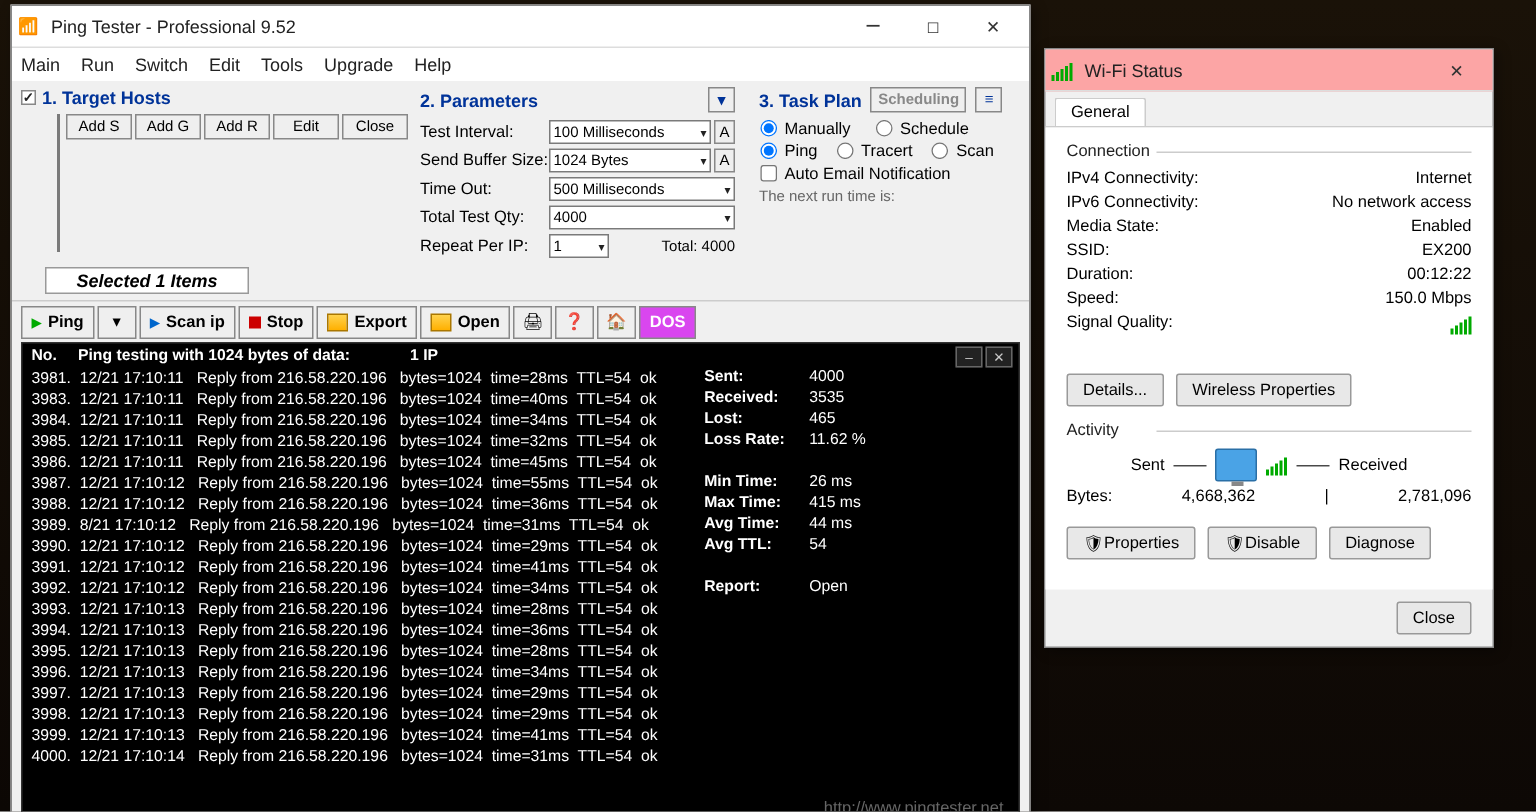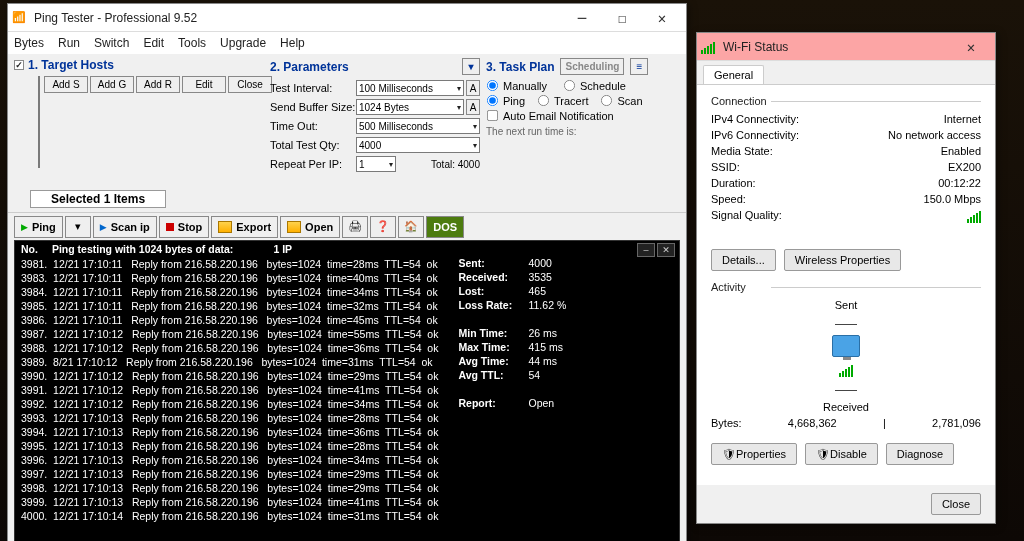--- a/index.html
+++ b/index.html
@@ -5,21 +5,21 @@
 * { box-sizing: border-box; margin: 0; padding: 0; font-family: "Segoe UI", Tahoma, sans-serif; }
 body { background: linear-gradient(to bottom,#1a1208 0%,#0d0805 100%); width:1024px; height:541px; overflow:hidden; position:relative; font-size:11px; }
 .win { position:absolute; background:#f0f0f0; border:1px solid #888; box-shadow:2px 2px 8px rgba(0,0,0,.4); }
 .titlebar { height:28px; display:flex; align-items:center; padding:0 4px; background:#fff; border-bottom:1px solid #ddd; }
 .titlebar .ticon { width:16px; height:16px; margin-right:6px; display:flex; align-items:center; }
 .titlebar .ttxt { flex:1; font-size:12px; color:#222; }
 .winbtns { display:flex; }
 .winbtns div { width:40px; height:24px; display:flex; align-items:center; justify-content:center; font-size:14px; font-family:monospace; color:#333; }
 .menubar { height:22px; display:flex; align-items:center; padding:0 6px; gap:14px; background:#fff; font-size:12px; color:#222; }
 .menubar span { cursor:default; }
-.panels { display:flex; padding:4px 6px; gap:6px; background:#f0f0f0; }
+.panels { display:flex; padding:4px 6px; gap:16px; background:#f0f0f0; }
 .panel { }
 .panelhdr { font-weight:bold; color:#003399; font-size:12px; margin-bottom:4px; display:flex; align-items:center; }
 .target { width:250px; }
 .hostlist { height:92px; background:#fff; border:1px solid #7a7a7a; overflow:hidden; font-size:11px; position:relative; }
 .hostrow { display:flex; align-items:center; height:15px; padding:0 2px; }
 .hostrow input[type=checkbox]{ margin-right:4px; transform:scale(.85);}
 .hostrow.sel { background:#0a246a; color:#fff; }
 .targetside { display:flex;padding-left:24px; }
 .targetbtns { display:flex; flex-direction:row; gap:2px; margin-left:4px; }
 .smbtn { height:17px; min-width:44px; border:1px solid #888; background:#efefef; font-size:10px; display:flex; align-items:center; justify-content:center; padding:0 4px;}
@@ -38,21 +38,21 @@
 .tbtn.icon { width:26px; justify-content:center; padding:0; }
 .tbtn b { font-weight:bold; }
 .tri-g { color:#0a0; font-size:9px;}
 .tri-b { color:#06c; font-size:9px;}
 .sq-r { width:8px; height:8px; background:#c00; display:inline-block;}
 .console { position:relative; margin:0 6px 6px; background:#000; color:#fff; font-family:Consolas,monospace; font-size:10.5px; height:322px; border:1px solid #333; padding:2px 6px; overflow:hidden;}
 .console .chdr { font-weight:bold; display:flex; margin-bottom:2px;}
 .console .chdr .ipcount { margin-left:40px; }
 .console .cbtns { position:absolute; top:2px; right:4px; display:flex; gap:2px;}
 .console .cbtns div { width:18px; height:14px; border:1px solid #666; background:#222; text-align:center; font-size:9px; color:#ccc; line-height:12px;}
-.cbody { display:flex; gap:20px; }
+.cbody { display:flex; gap:31px; }
 .clines { }
 .cline { white-space:pre; line-height:14px; }
 .cstats { min-width:150px; }
 .cstats .srow { display:flex; height:14px; }
 .cstats .srow .sl { width:70px; font-weight:bold;}
 .cstats .srow .sv { }
 .watermark { position:absolute; bottom:4px; right:10px; color:#666; font-size:11px;}
 
 .wifi { left:696px; top:32px; width:300px; }
 .wifi .titlebar { background:#fca5a5; }
@@ -61,21 +61,21 @@
 .sigbars i:nth-child(1){height:4px} .sigbars i:nth-child(2){height:6px} .sigbars i:nth-child(3){height:8px} .sigbars i:nth-child(4){height:10px} .sigbars i:nth-child(5){height:12px}
 .tabstrip { height:24px; border-bottom:1px solid #ccc; padding-left:6px; display:flex; align-items:flex-end;}
 .tab { border:1px solid #ccc; border-bottom:none; background:#fff; padding:3px 10px; font-size:11px; border-radius:2px 2px 0 0;}
 .wbody { padding:10px 14px; font-size:11px; background:#fff; }
 .grp { margin-bottom:10px; }
 .grphdr { color:#222; margin-bottom:6px; position:relative; }
 .grphdr::after { content:""; position:absolute; left:60px; right:0; top:50%; border-top:1px solid #ccc;}
 .krow { display:flex; justify-content:space-between; height:16px; }
 .wbtn { height:22px; border:1px solid #999; background:#e8e8e8; padding:0 10px; font-size:11px; display:inline-flex; align-items:center; border-radius:2px;}
 .wbtns { display:flex; gap:8px; margin-top:4px; }
-.actsvg { display:flex; align-items:center; justify-content:center; gap:6px; margin:4px 0;flex-direction:column;}
+.actsvg { display:flex; align-items:center; justify-content:center; gap:6px; margin:4px 0;}
 .monitor { width:28px; height:22px; background:#4aa3e6; border:1px solid #2a6fa6; border-radius:2px; position:relative;}
 .monitor::after{content:"";position:absolute;bottom:-4px;left:10px;width:8px;height:3px;background:#888;}
 .actrow { display:flex; justify-content:space-between; height:16px; }
 .close-row { text-align:right; padding:8px 14px; }
 .scrollbar { position:absolute; right:0; top:0; bottom:0; width:16px; background:#efefef; border-left:1px solid #ccc;}
 .scrollbar .thumb { position:absolute; top:2px; left:2px; right:2px; height:30px; background:#c4c4c4; border:1px solid #aaa;}
 .chip { width:10px;height:10px;border:1px solid #888;background:#fff;display:inline-block;margin-right:4px; font-size:8px; line-height:8px; text-align:center;}
 .chk::before{content:"✓";color:#222;font-size:9px;}
 .runtxt { color:#666; font-size:10px; margin-top:4px;}
 .savicon { display:inline-flex; width:14px; height:12px; background:linear-gradient(#ffd24d,#ffb000); border:1px solid #aa7700;}
@@ -87,21 +87,21 @@
   <div class="titlebar">
     <span class="ticon">📶</span>
     <span class="ttxt">Ping Tester - Professional  9.52</span>
     <div class="winbtns">
       <div>─</div>
       <div>☐</div>
       <div>✕</div>
     </div>
   </div>
   <div class="menubar">
-    <span>Bytes</span>
+    <span>Main</span>
     <span>Run</span>
     <span>Switch</span>
     <span>Edit</span>
     <span>Tools</span>
     <span>Upgrade</span>
     <span>Help</span>
   </div>
 
   <div class="panels">
 
@@ -144,21 +144,21 @@
             </div>
         </div>
         <div class="targetbtns" id="hbtns">
             <div class="smbtn">Add S</div>
             <div class="smbtn">Add G</div>
             <div class="smbtn">Add R</div>
             <div class="smbtn">Edit</div>
             <div class="smbtn">Close</div>
           </div>
       </div>
-      <div style="display:flex;align-items:flex-start;gap:6px;margin-top:18px;">
+      <div style="display:flex;align-items:flex-start;gap:6px;margin-top:6px;font-style:italic;">
         <span class="selinfo">Selected 1 Items</span>
       </div>
     </div>
 
     <div class="panel params">
       <div class="panelhdr" style="justify-content:space-between;">
           <span>2. Parameters</span>
           <span class="smbtn" style="min-width:18px">▾</span>
         </div>
       <div class="prow">
@@ -242,21 +242,21 @@
         <span class="savicon"></span>
         <b>Export</b>
       </div>
     <div class="tbtn">
         <span class="savicon"></span>
         <b>Open</b>
       </div>
     <div class="tbtn icon">🖨</div>
     <div class="tbtn icon">❓</div>
     <div class="tbtn icon">🏠</div>
-    <div class="tbtn" style="background:#4d7c0f;color:#fff">
+    <div class="tbtn" style="background:#d946ef;color:#fff">
         <b>DOS</b>
       </div>
   </div>
 
   <div class="console">
     <div class="chdr">
       <span>No.</span>
       <span style="margin-left:14px">Ping testing with 1024 bytes of data:</span>
       <span class="ipcount">1  IP</span>
     </div>

